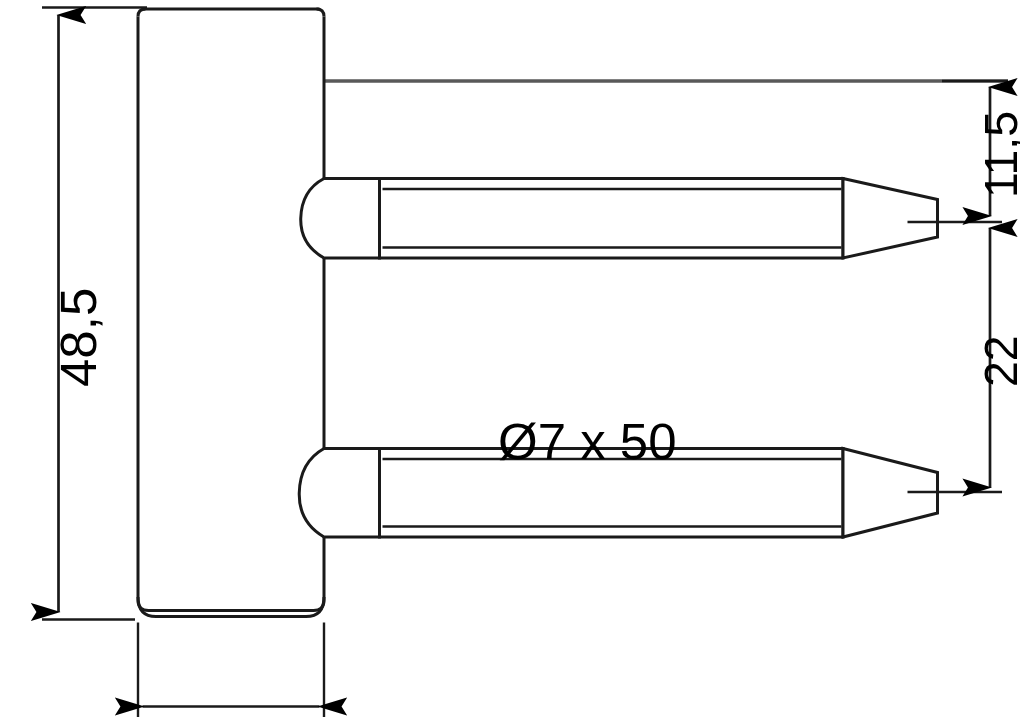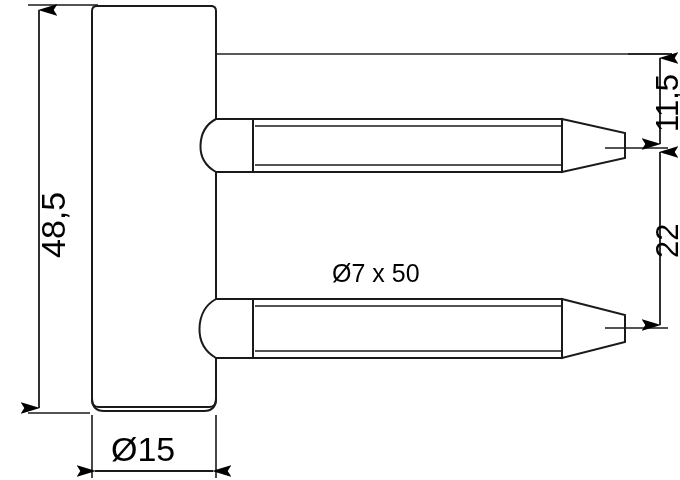--- a/index.html
+++ b/index.html
@@ -118,17 +118,16 @@
       <line x1="95" y1="471" x2="213" y2="471" stroke="#1a1a1a" stroke-width="1.8" marker-start="url(#arrL)" marker-end="url(#arrL)"></line>
     </g>
   </svg>
 
   <div class="label rot90" style="left:34px; top:258px; font-size:34px; letter-spacing:0px;">48,5</div>
 
   <div class="label rot90" style="left:650px; top:132px; font-size:31px;">11,5</div>
 
   <div class="label rot90" style="left:650px; top:258px; font-size:31px;">22</div>
 
-  <div class="label" style="left:111px; top:430px; font-size:34px;">Ø15</div>
 
-  <div class="label" style="left:332px; top:259px; font-size:25px;">Ø7 x 50</div>
+  <div class="label" style="left:332px; top:276px; font-size:34px;">Ø7 x 50</div>
 
 </div>
 
 </body></html>

